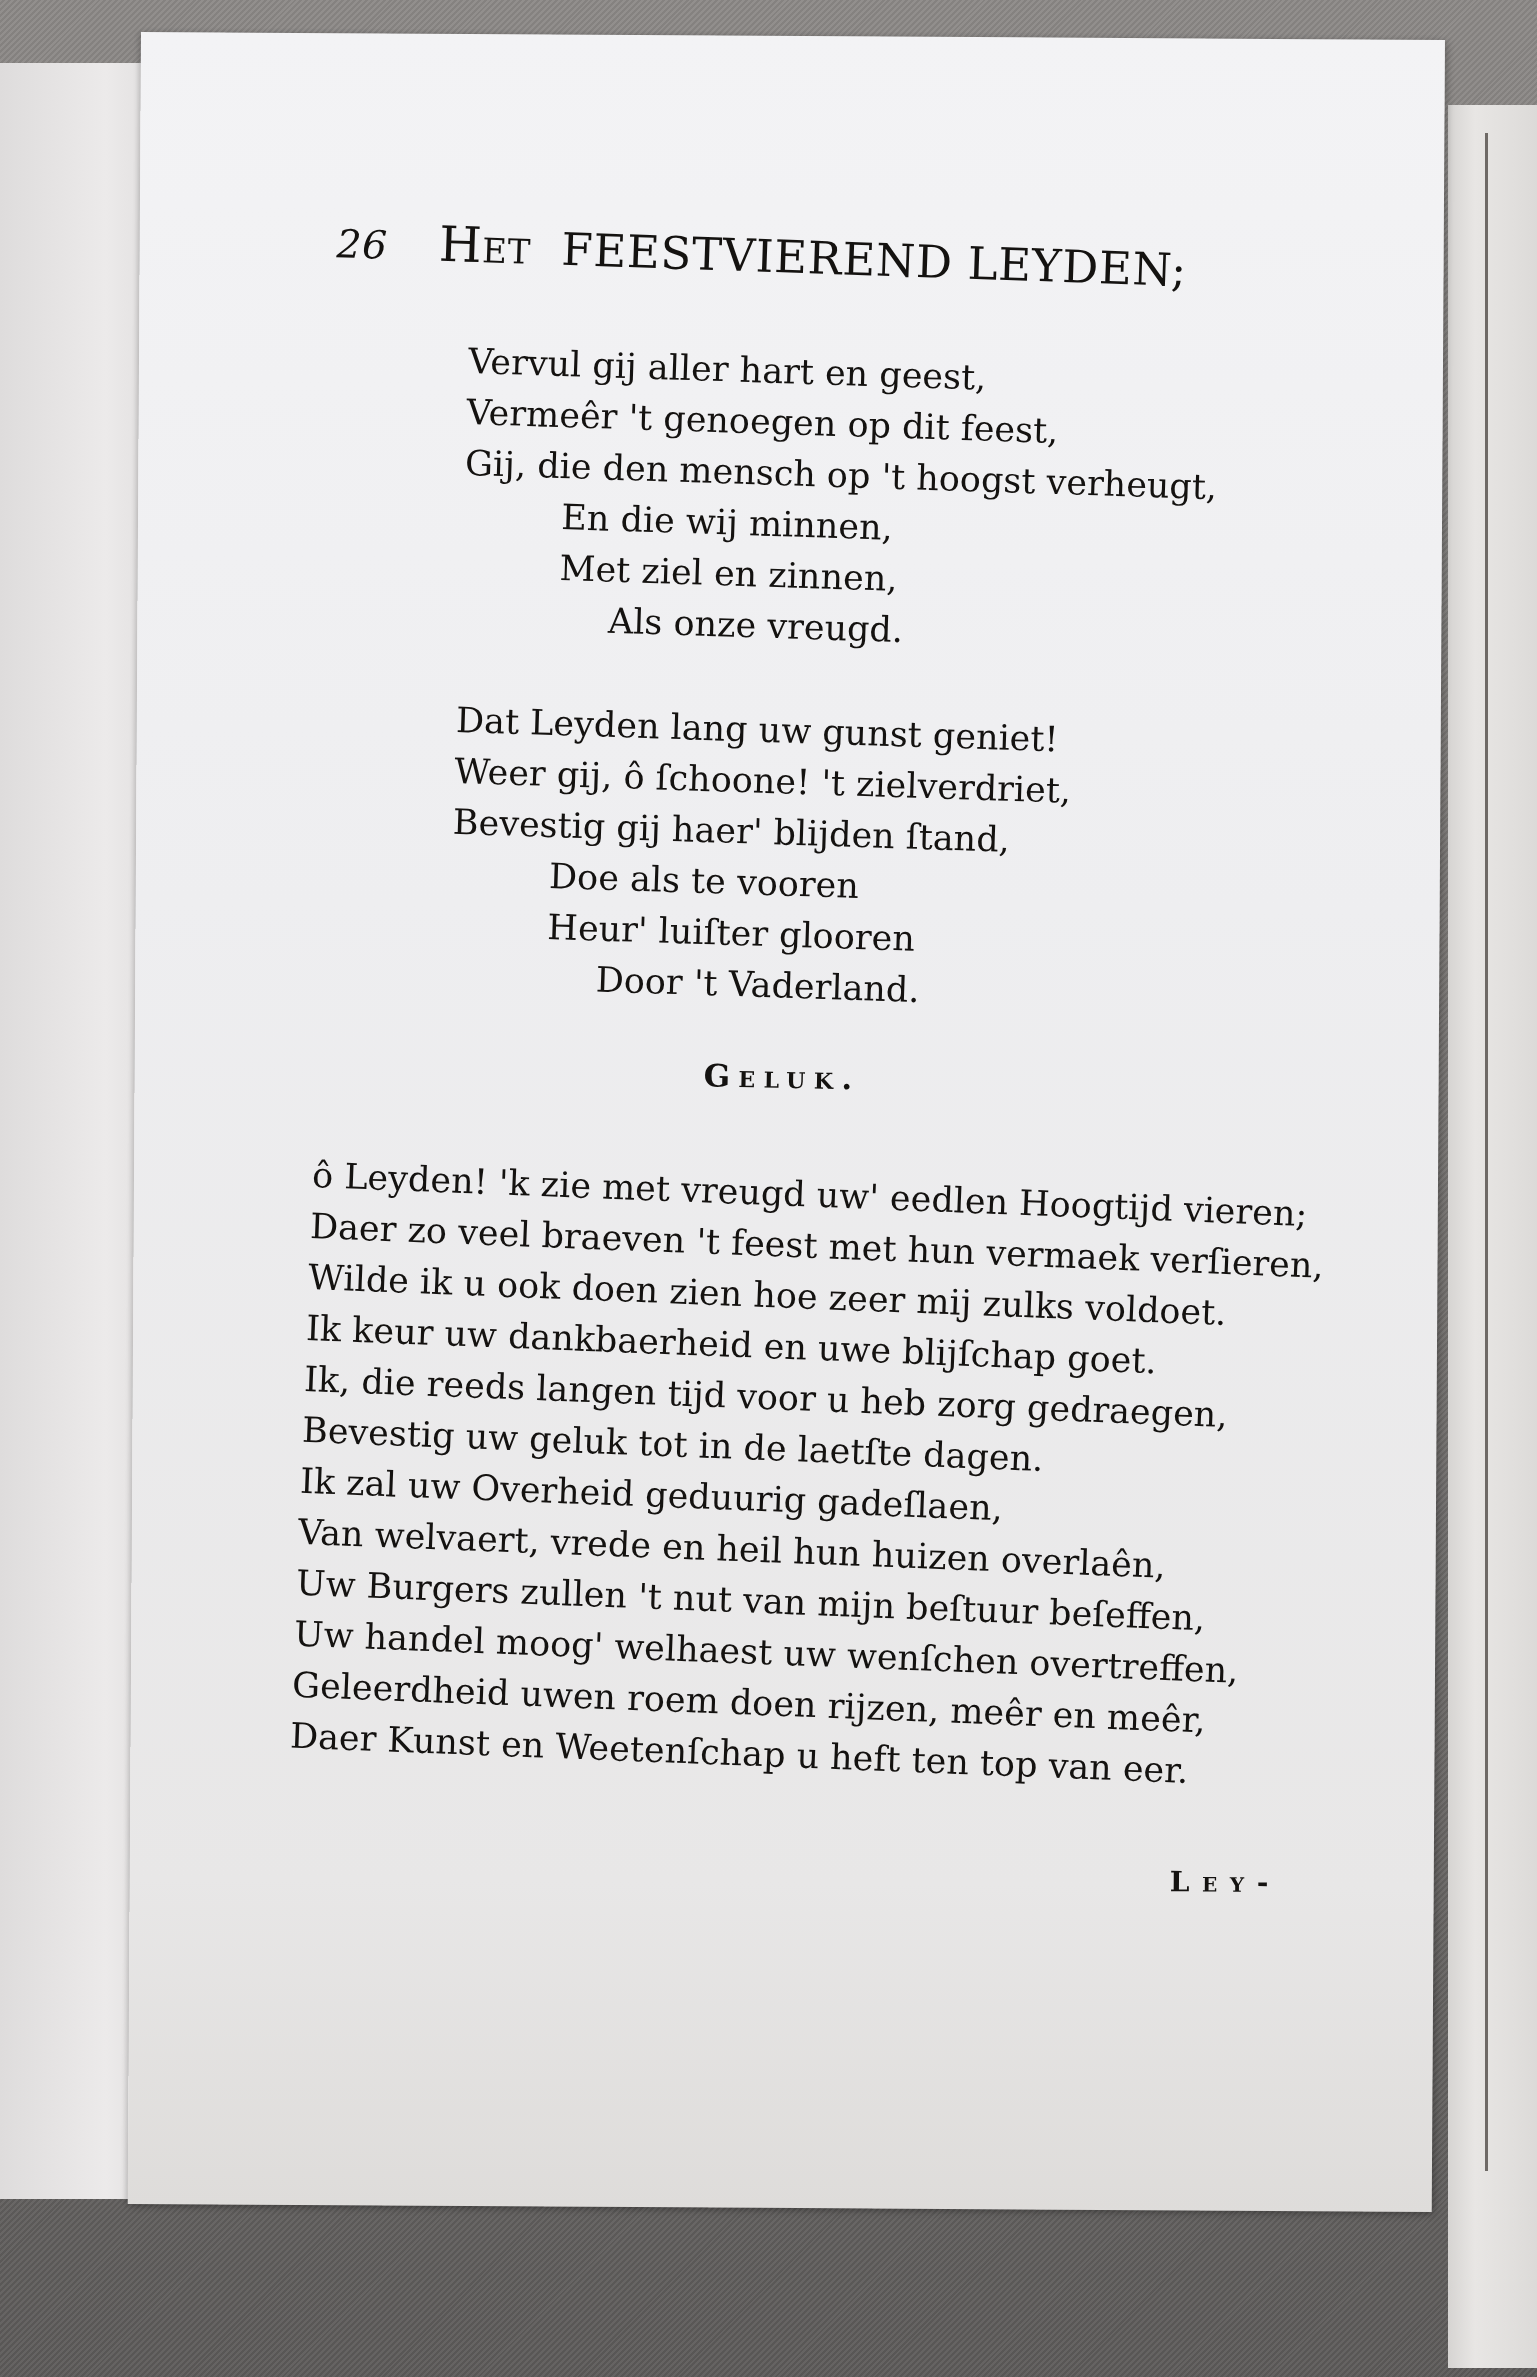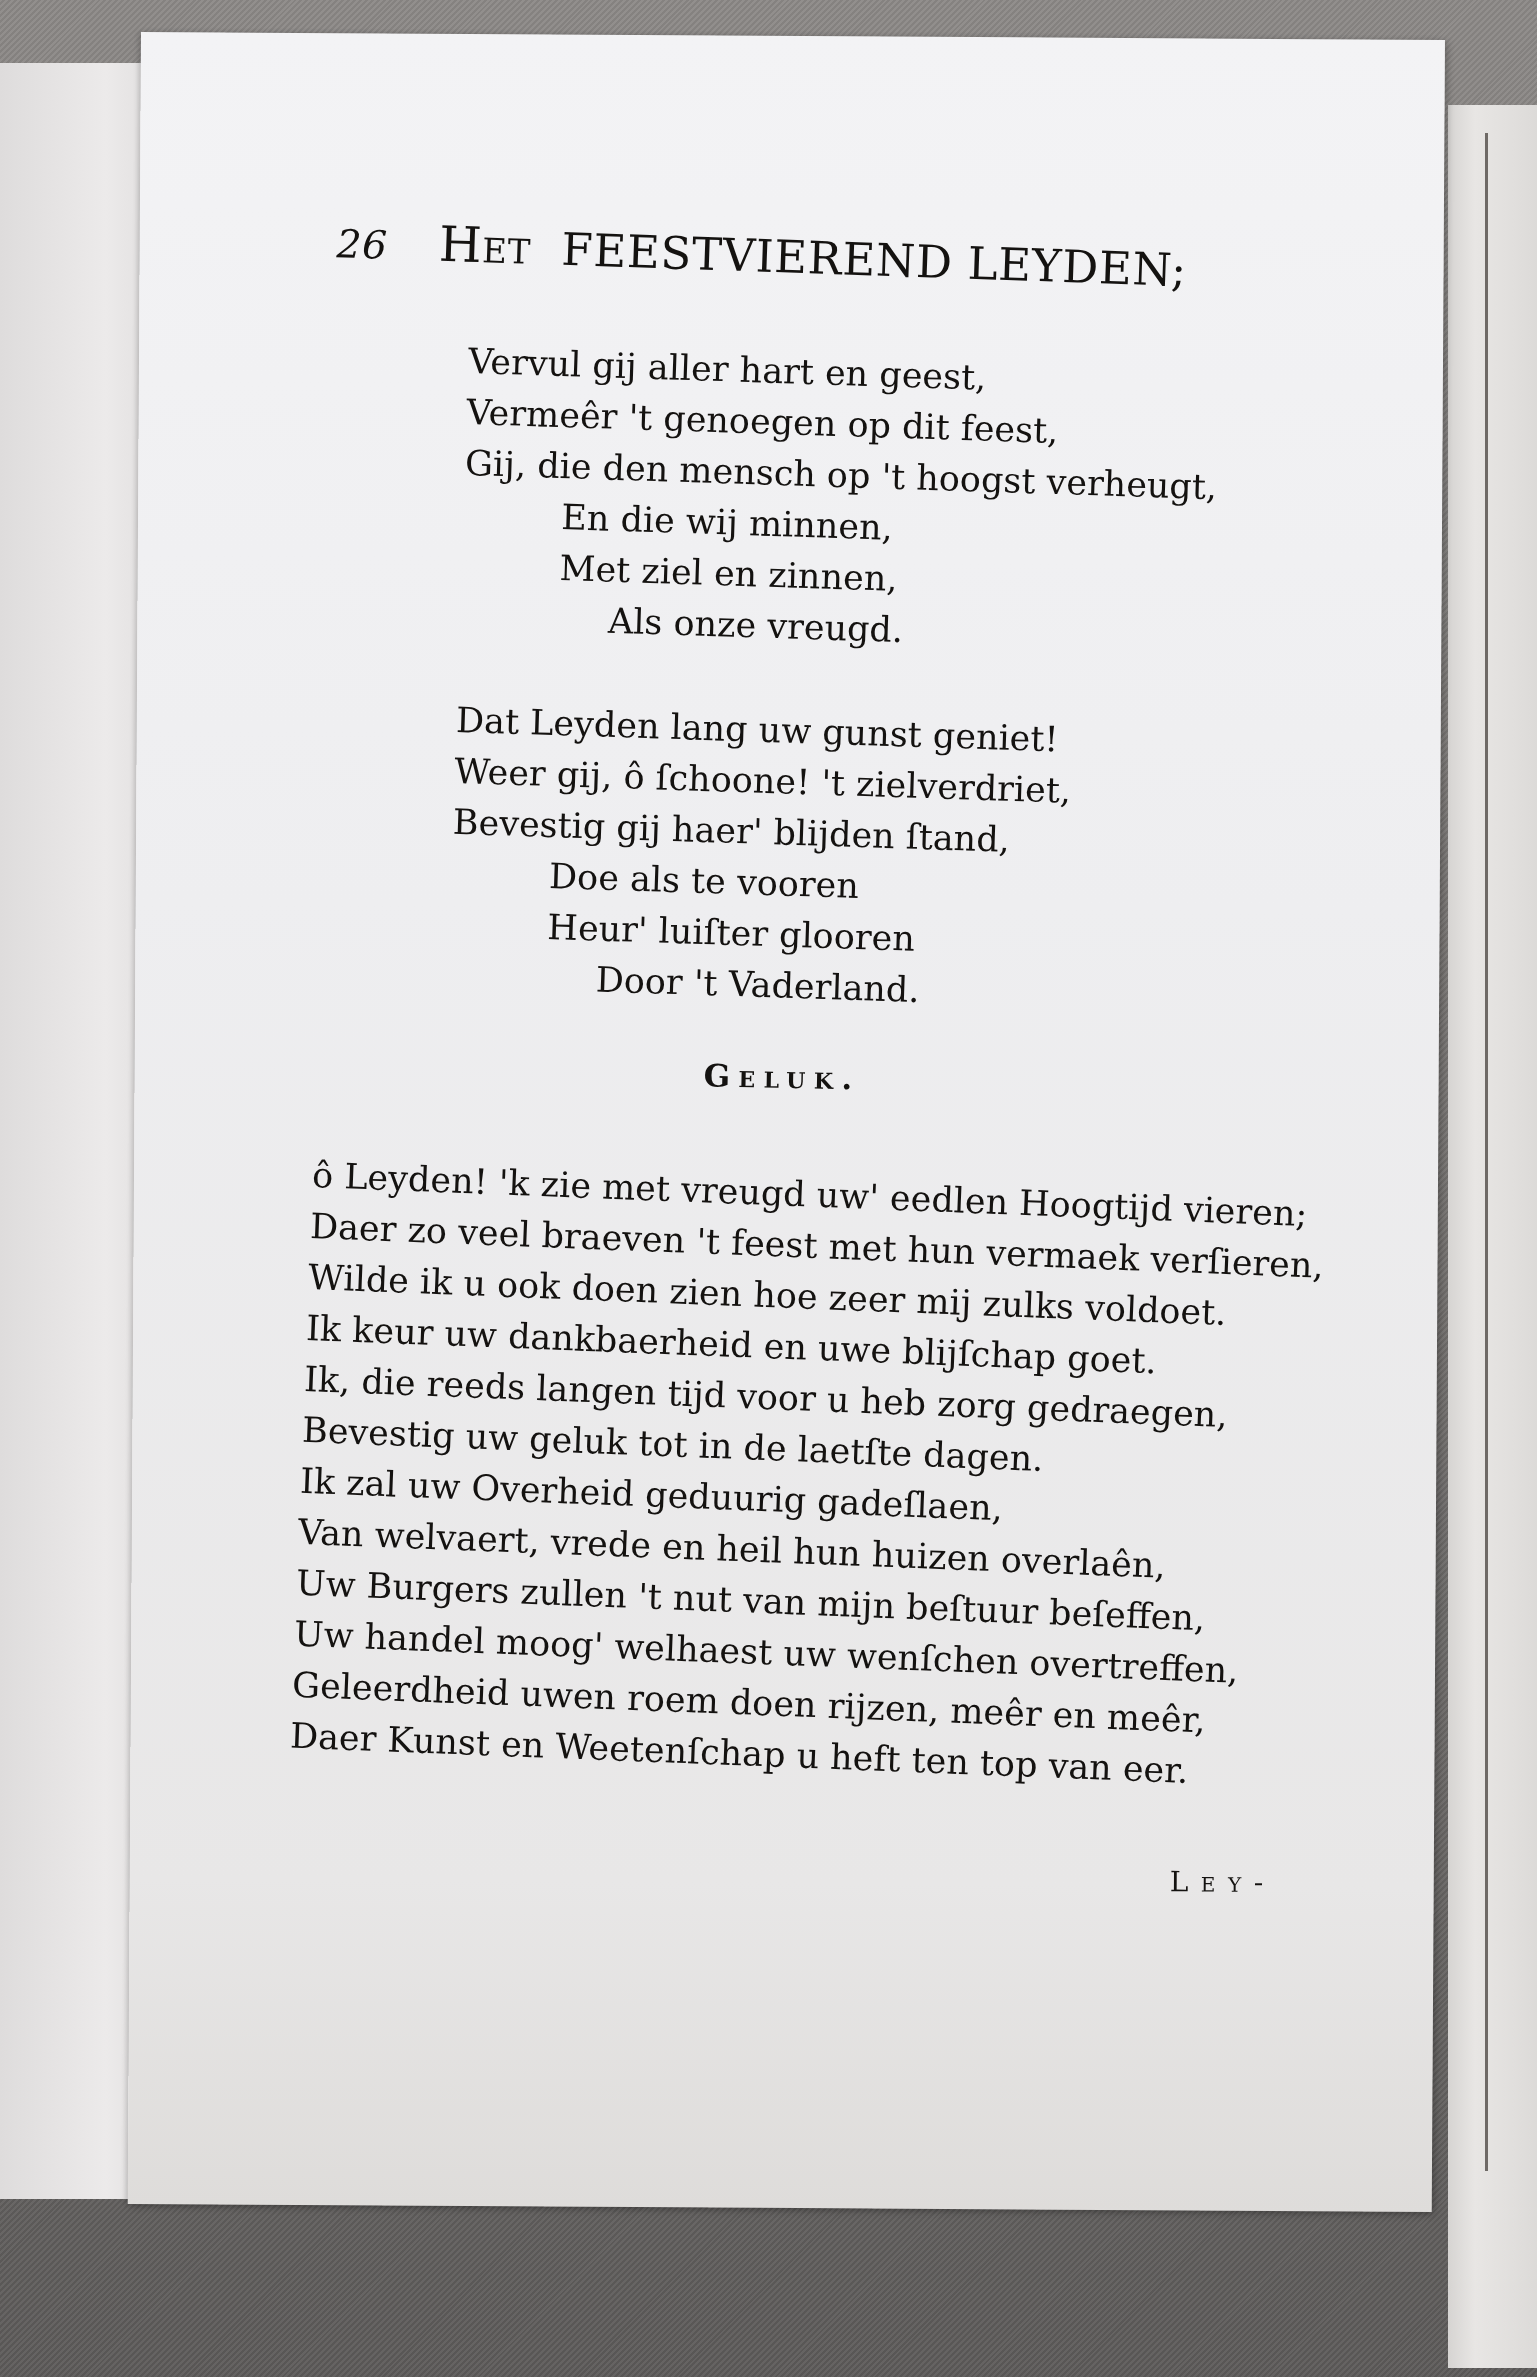--- a/index.html
+++ b/index.html
@@ -118,21 +118,21 @@
       transform-origin: 0 0;
     }
     .speech .line { display: block; }
     .catchword {
       position: absolute;
       left: 1040px;
       top: 1827px;
       font-size: 28px;
       letter-spacing: 12.6px;
       font-variant: small-caps;
-      font-weight: normal;
+      font-weight: bold;
     }
   </style>
 </head>
 <body>
 
 <div class="left-page"></div>
 <div class="right-stack"></div>
 
 <div class="page">
   <div class="page-inner">

